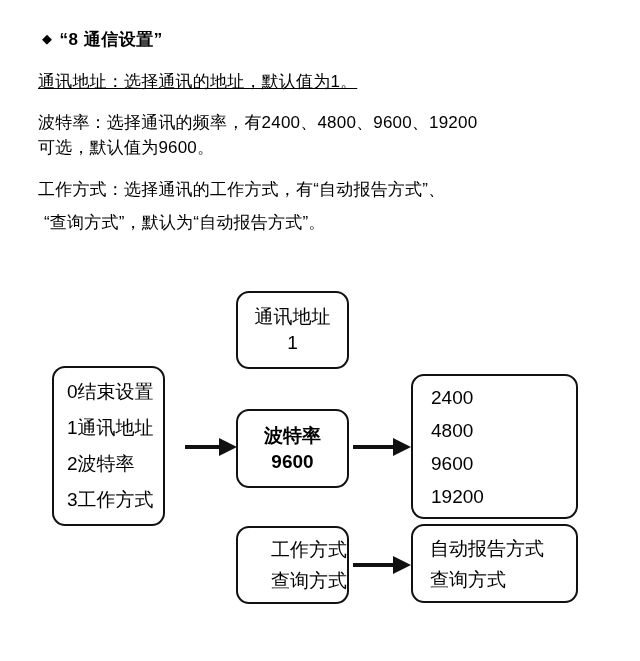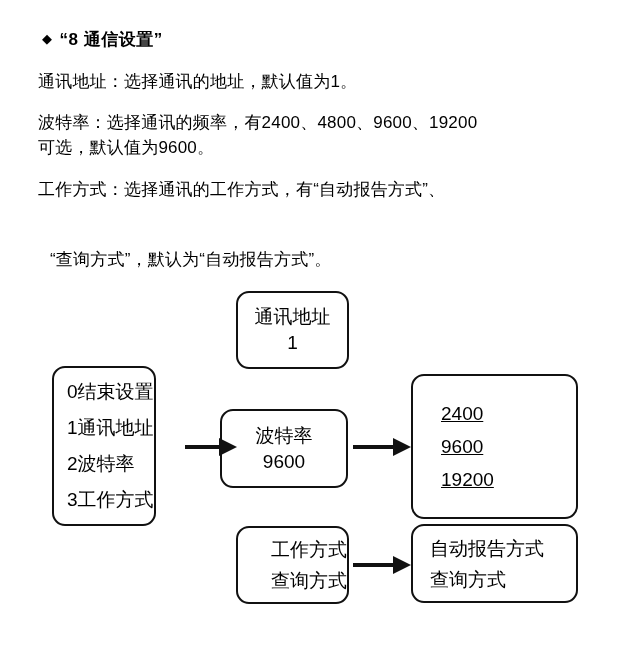--- a/index.html
+++ b/index.html
@@ -41,25 +41,25 @@
     margin-right: 7px;
   }
   .body-line {
     position: absolute;
     left: 38px;
     font-size: 17px;
     line-height: 20px;
     white-space: nowrap;
     letter-spacing: 0.2px;
   }
-  .ln1 { top: 72px; }
+  .ln1 { top: 72px; text-decoration: underline; }
   .ln2 { top: 113px; }
   .ln3 { top: 138px; }
   .ln4 { top: 180px; }
-  .ln5 { top: 213px; left: 50px; margin-top: 37px; }
+  .ln5 { top: 213px; left: 44px; }
 
   
   .diagram {
     position: absolute;
     left: 0;
     top: 0;
     width: 640px;
     height: 661px;
   }
   .node {
@@ -85,33 +85,32 @@
   }
   .node.leftish .row {
     text-align: left;
   }
 
   
   #node-address {
     left: 236px;  top: 291px;  width: 113px; height: 78px;
   }
   #node-menu {
-    left: 52px;   top: 366px;  width: 104px; height: 160px;
+    left: 52px;   top: 366px;  width: 113px; height: 160px;
     font-size: 19px;
     line-height: 36px;
     padding-left: 13px;
   }
   #node-baud {
-    left: 220px;  top: 409px;  width: 128px; height: 79px;
+    left: 236px;  top: 409px;  width: 113px; height: 79px; font-weight: bold;
   }
   #node-baud-list {
     left: 411px;  top: 374px;  width: 167px; height: 145px;
     line-height: 33px;
-    padding-left: 28px;
-    text-decoration: underline;
+    padding-left: 18px;
   }
   #node-workmode {
     left: 236px;  top: 526px;  width: 113px; height: 78px;
     line-height: 31px;
     align-items: flex-end;
   }
   #node-workmode-list {
     left: 411px;  top: 524px;  width: 167px; height: 79px;
     line-height: 31px;
     padding-left: 17px;
@@ -156,20 +155,21 @@
     <div class="row">3工作方式</div>
   </div>
 
   <div class="node centered" id="node-baud">
     <div class="row">波特率</div>
     <div class="row">9600</div>
   </div>
 
   <div class="node leftish" id="node-baud-list">
     <div class="row">2400</div>
+    <div class="row">4800</div>
     <div class="row">9600</div>
     <div class="row">19200</div>
   </div>
 
   <div class="node centered" id="node-workmode">
     <div class="row">工作方式</div>
     <div class="row">查询方式</div>
   </div>
 
   <div class="node leftish" id="node-workmode-list">

